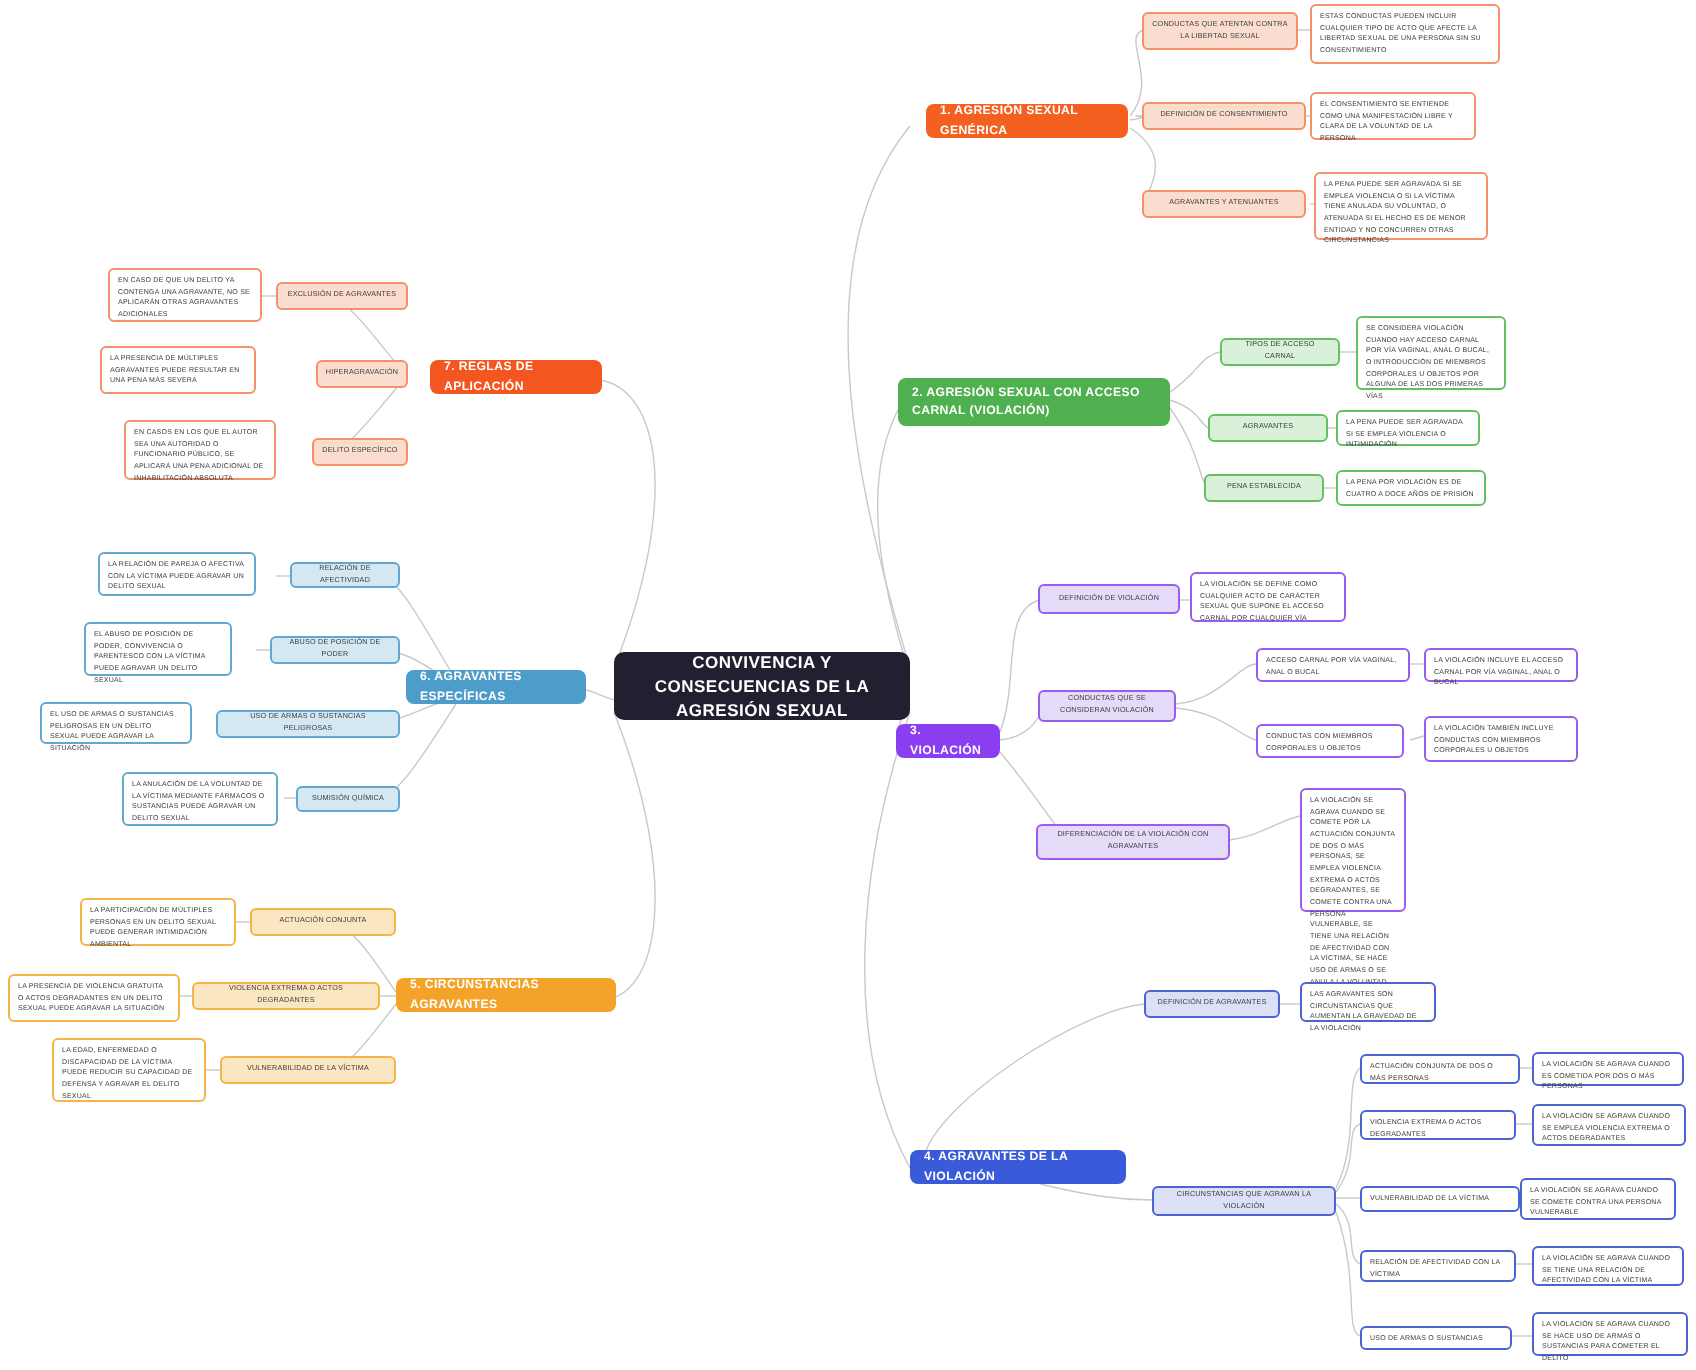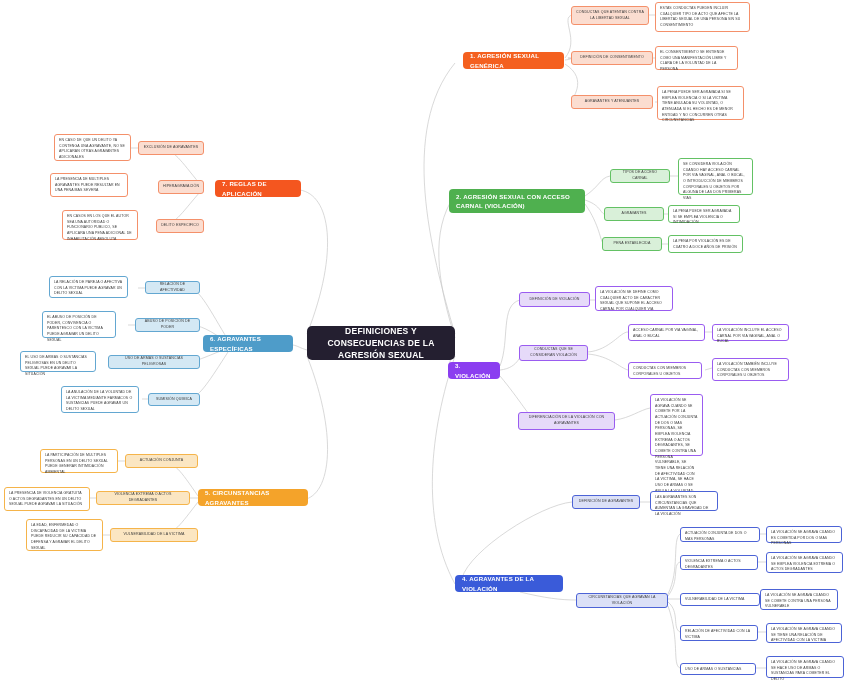--- a/index.html
+++ b/index.html
@@ -155,21 +155,21 @@
 
       <path d="M200 184 C 180 160, 175 150, 160 148"></path>
       <path d="M200 188 L 190 188"></path>
       <path d="M200 192 C 180 215, 175 225, 160 226"></path>
       <path d="M130 148 L 138 148"></path>
       <path d="M112 188 L 118 188"></path>
       <path d="M132 226 L 138 226"></path>
     </g>
   </svg>
 
-  <div class="root" style="left:307px; top:326px; width:148px; height:34px;">DEFINICIONES Y CONSECUENCIAS DE LA AGRESIÓN SEXUAL</div>
+  <div class="root" style="left:307px; top:326px; width:148px; height:34px;">CONVIVENCIA Y CONSECUENCIAS DE LA AGRESIÓN SEXUAL</div>
 
   <div class="branch b-orange" style="left:463px; top:52px; width:101px; height:17px;">1. AGRESIÓN SEXUAL GENÉRICA</div>
   <div class="node mid t-salmon" style="left:571px; top:6px; width:78px; height:19px;">CONDUCTAS QUE ATENTAN CONTRA LA LIBERTAD SEXUAL</div>
   <div class="node leaf t-salmonL" style="left:655px; top:2px; width:95px; height:30px;">ESTAS CONDUCTAS PUEDEN INCLUIR CUALQUIER TIPO DE ACTO QUE AFECTE LA LIBERTAD SEXUAL DE UNA PERSONA SIN SU CONSENTIMIENTO</div>
   <div class="node mid t-salmon" style="left:571px; top:51px; width:82px; height:14px;">DEFINICIÓN DE CONSENTIMIENTO</div>
   <div class="node leaf t-salmonL" style="left:655px; top:46px; width:83px; height:24px;">EL CONSENTIMIENTO SE ENTIENDE COMO UNA MANIFESTACIÓN LIBRE Y CLARA DE LA VOLUNTAD DE LA PERSONA</div>
   <div class="node mid t-salmon" style="left:571px; top:95px; width:82px; height:14px;">AGRAVANTES Y ATENUANTES</div>
   <div class="node leaf t-salmonL" style="left:657px; top:86px; width:87px; height:34px;">LA PENA PUEDE SER AGRAVADA SI SE EMPLEA VIOLENCIA O SI LA VÍCTIMA TIENE ANULADA SU VOLUNTAD, O ATENUADA SI EL HECHO ES DE MENOR ENTIDAD Y NO CONCURREN OTRAS CIRCUNSTANCIAS</div>
 
   <div class="branch b-green" style="left:449px; top:189px; width:136px; height:24px;">2. AGRESIÓN SEXUAL CON ACCESO CARNAL (VIOLACIÓN)</div>

